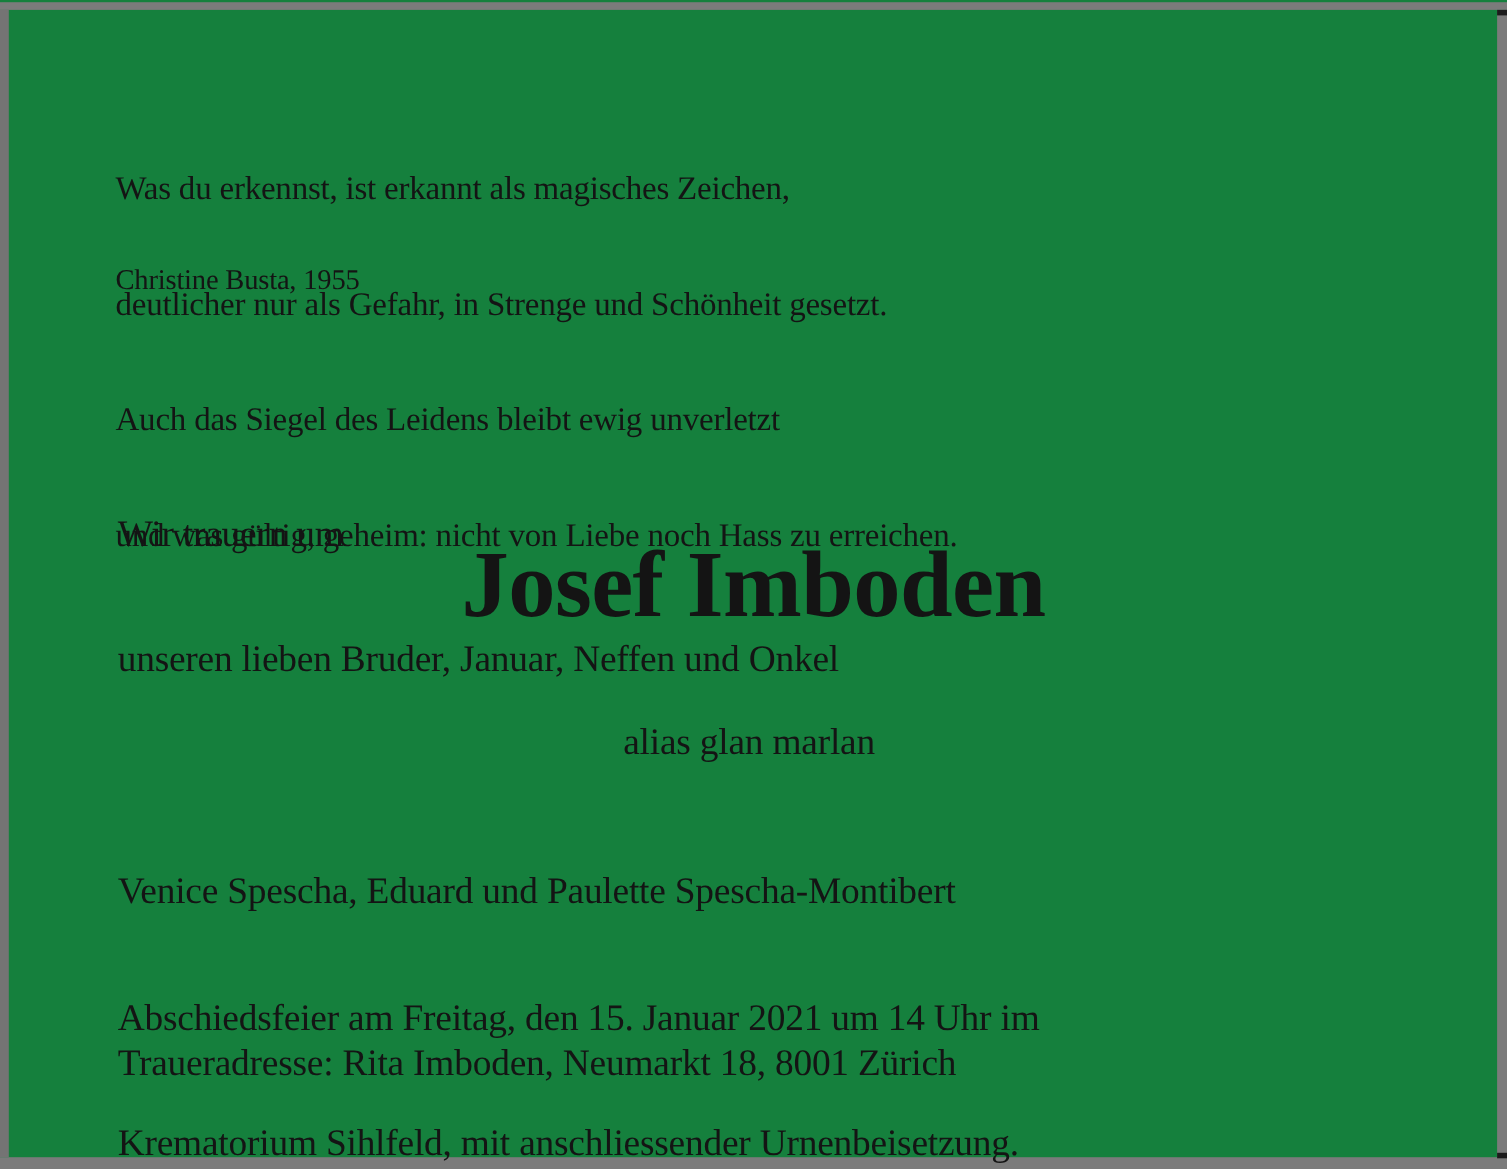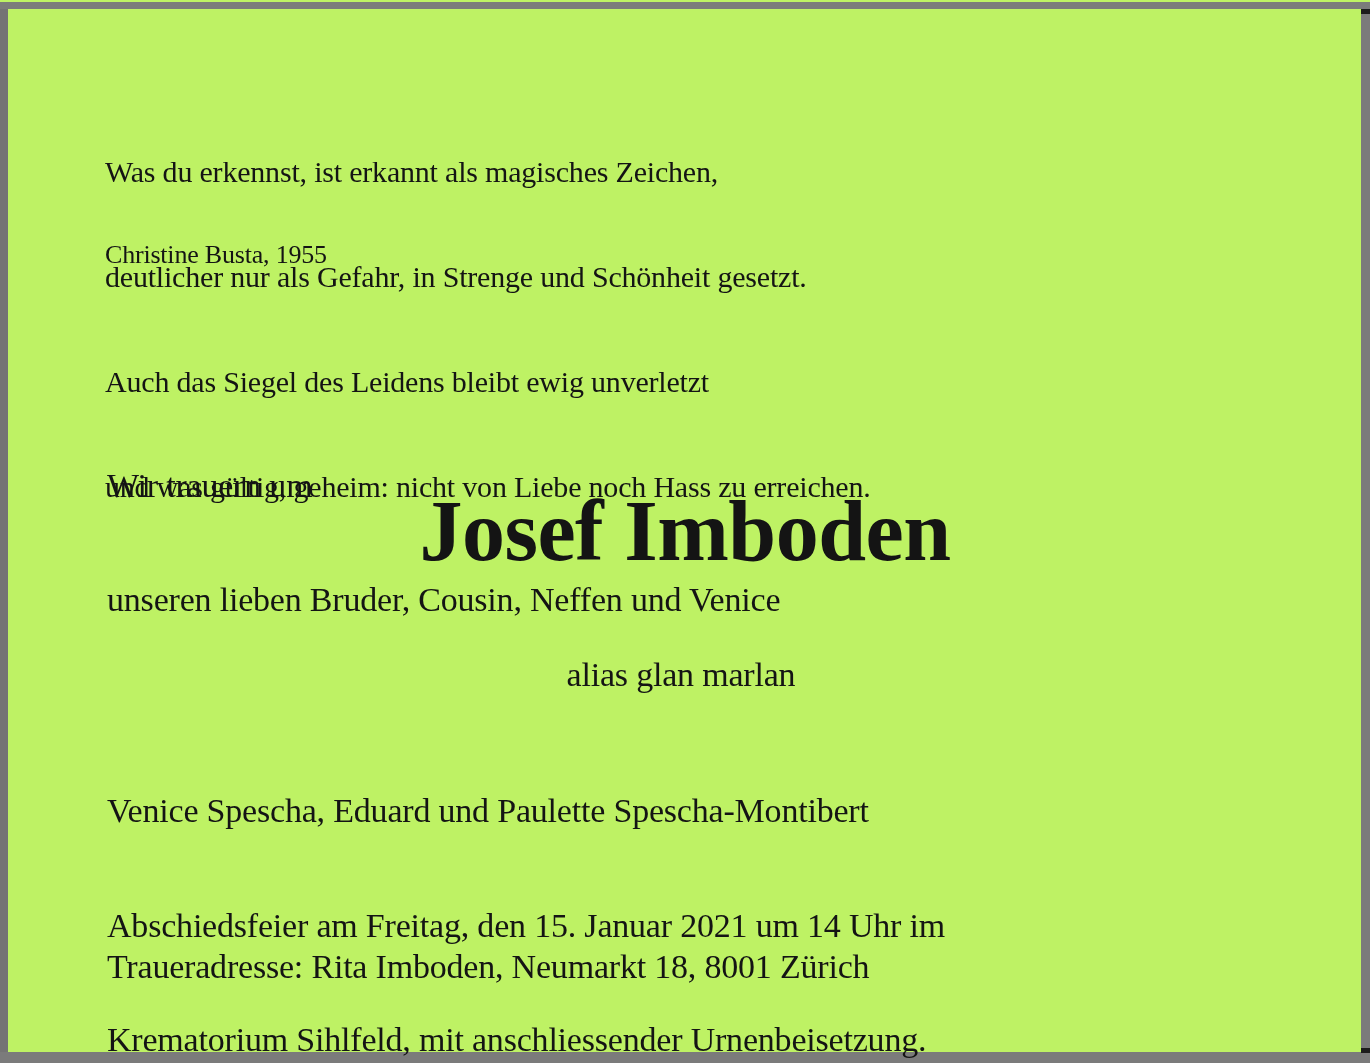--- a/index.html
+++ b/index.html
@@ -4,21 +4,21 @@
 <style>
   html, body {
     margin: 0;
     padding: 0;
     background: #ffffff;
   }
   .sheet {
     position: relative;
     width: 1370px;
     height: 1063px;
-    background: #bef264;
+    background: #15803d;
     overflow: hidden;
     font-family: "Liberation Serif", serif;
     color: #141414;
   }
   
   .edge-top {
     position: absolute; top: 2px; left: 0; width: 100%; height: 7px;
     background: #7b7b7b;
   }
   .edge-left {
@@ -97,21 +97,21 @@
     <div>Was du erkennst, ist erkannt als magisches Zeichen,</div>
     <div>deutlicher nur als Gefahr, in Strenge und Schönheit gesetzt.</div>
     <div>Auch das Siegel des Leidens bleibt ewig unverletzt</div>
     <div>und was gültig, geheim: nicht von Liebe noch Hass zu erreichen.</div>
   </div>
 
   <div class="txt attribution">Christine Busta, 1955</div>
 
   <div class="txt intro">
     <div>Wir trauern um</div>
-    <div>unseren lieben Bruder, Cousin, Neffen und Venice</div>
+    <div>unseren lieben Bruder, Januar, Neffen und Onkel</div>
   </div>
 
   <div class="txt deceased-name">Josef Imboden</div>
 
   <div class="txt sublines">
     <div>alias glan marlan</div>
   </div>
 
   <div class="txt mourners">
     <div>Venice Spescha, Eduard und Paulette Spescha-Montibert</div>

